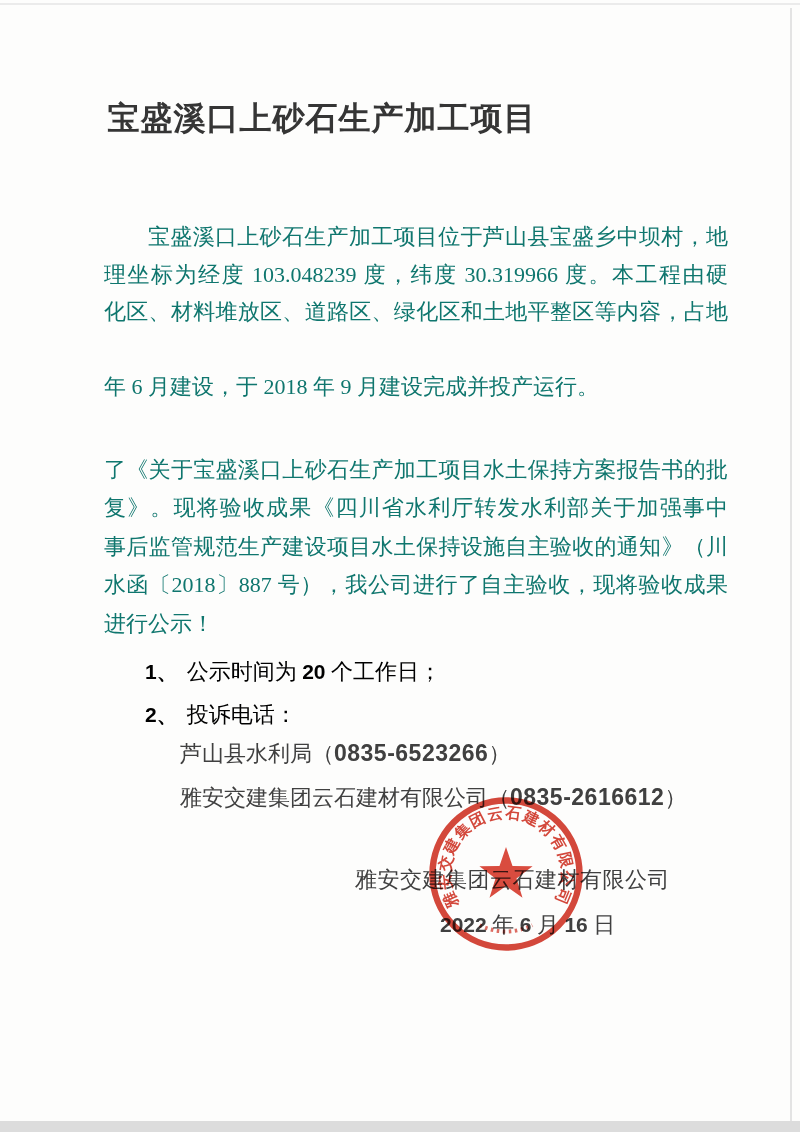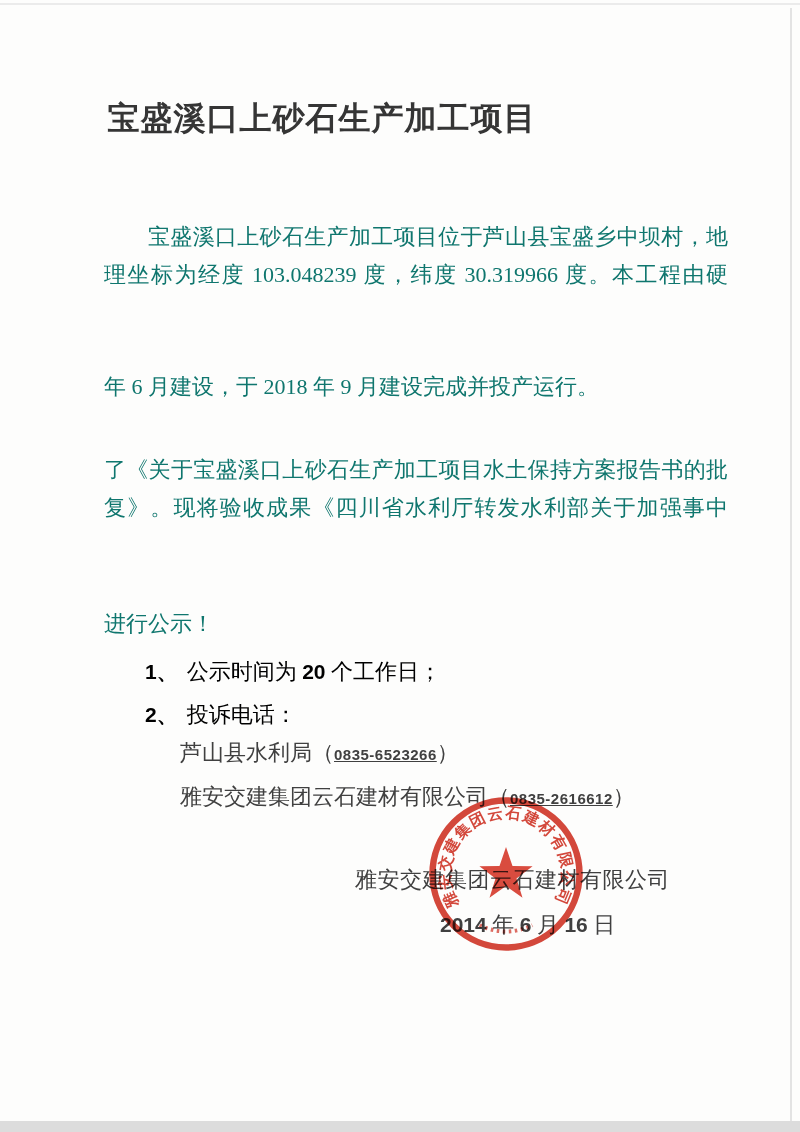--- a/index.html
+++ b/index.html
@@ -36,21 +36,21 @@
 
   .listline{
     position:absolute;left:145px;font-size:22px;color:#000000;line-height:38px;white-space:nowrap;
   }
   .listnum{font-weight:700;margin-right:9px;font-family:"Liberation Sans","DejaVu Sans",sans-serif;font-size:21px;}
   .bnum{font-weight:700;font-family:"Liberation Sans","DejaVu Sans",sans-serif;font-size:21px;}
 
   .contactline{
     position:absolute;left:180px;font-size:22px;color:#404040;line-height:38px;white-space:nowrap;
   }
-  .phone{font-weight:700;font-family:"Liberation Sans","DejaVu Sans",sans-serif;font-size:15px;letter-spacing:.5px;text-decoration:underline;}
+  .phone{font-weight:700;font-family:"Liberation Sans","DejaVu Sans",sans-serif;font-size:23px;letter-spacing:.5px;}
 
   .sig-company{
     position:absolute;left:355px;top:861px;font-size:22px;color:#404040;
     line-height:38px;white-space:nowrap;letter-spacing:.5px;
   }
   .sig-date{
     position:absolute;left:440px;top:906px;font-size:22px;color:#404040;
     line-height:38px;white-space:nowrap;
   }
   .sig-date .bnum{font-size:21px;}
@@ -66,43 +66,46 @@
 <div class="page">
 
   <div class="edge-top"></div>
   <div class="edge-right"></div>
   <div class="edge-bottom"></div>
 
   <div class="title-line t1">宝盛溪口上砂石生产加工项目</div>
 
   <div class="bodyline p1 jl indent" style="top:218px">宝盛溪口上砂石生产加工项目位于芦山县宝盛乡中坝村，地</div>
   <div class="bodyline p1 jl" style="top:255.5px">理坐标为经度 103.048239 度，纬度 30.319966 度。本工程由硬</div>
+  <div class="bodyline p1 jl" style="top:293px">化区、材料堆放区、道路区、绿化区和土地平整区等内容，占地</div>
   <div class="bodyline p1" style="top:368px">年 6 月建设，于 2018 年 9 月建设完成并投产运行。</div>
 
   <div class="bodyline p2 jl" style="top:450.5px">了《关于宝盛溪口上砂石生产加工项目水土保持方案报告书的批</div>
   <div class="bodyline p2 jl" style="top:489px">复》。现将验收成果《四川省水利厅转发水利部关于加强事中</div>
+  <div class="bodyline p2 jl" style="top:527.5px">事后监管规范生产建设项目水土保持设施自主验收的通知》（川</div>
+  <div class="bodyline p2 jl" style="top:566px">水函〔2018〕887 号），我公司进行了自主验收，现将验收成果</div>
   <div class="bodyline p2" style="top:604.5px">进行公示！</div>
 
   <div class="listline" style="top:653px">
     <span class="listnum">1、</span><span>公示时间为 </span><span class="bnum">20</span><span> 个工作日；</span>
   </div>
   <div class="listline" style="top:696px">
     <span class="listnum">2、</span><span>投诉电话：</span>
   </div>
 
   <div class="contactline" style="top:734px">
     <span>芦山县水利局（</span><span class="phone">0835-6523266</span><span>）</span>
   </div>
   <div class="contactline" style="top:778px">
     <span>雅安交建集团云石建材有限公司（</span><span class="phone">0835-2616612</span><span>）</span>
   </div>
 
   <div class="sig-company">雅安交建集团云石建材有限公司</div>
   <div class="sig-date">
-    <span class="bnum">2014</span><span> 年 </span><span class="bnum">6</span><span> 月 </span><span class="bnum">16</span><span> 日</span>
+    <span class="bnum">2022</span><span> 年 </span><span class="bnum">6</span><span> 月 </span><span class="bnum">16</span><span> 日</span>
   </div>
 
   <svg class="seal" viewBox="0 0 160 160" aria-hidden="true">
     <circle cx="80" cy="80" r="73.5" fill="none" stroke="#cf2e20" stroke-width="6.5"></circle>
     <path id="sealArcTop" d="M 34.1 112.1 A 56 56 0 1 1 125.9 112.1" fill="none"></path>
     <text font-size="15.5" font-weight="700" fill="#cf2e20" letter-spacing="1.5" font-family="Liberation Serif, DejaVu Serif, serif">
       <textPath href="#sealArcTop" startOffset="2">雅安交建集团云石建材有限公司</textPath>
     </text>
     <polygon points="80,53 86.5,72.1 106.6,72.3 90.5,84.4 96.5,103.7 80,92 63.5,103.7 69.5,84.4 53.4,72.3 73.5,72.1" fill="#d63324"></polygon>
     <path d="M 53.7 131.2 A 58 58 0 0 0 106.3 131.2" fill="none" stroke="#cf2e20" stroke-width="4" stroke-dasharray="2.5 3.5" opacity="0.8"></path>

